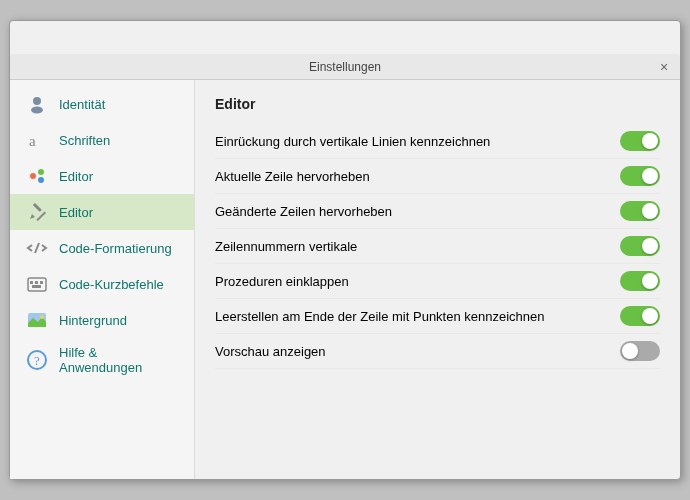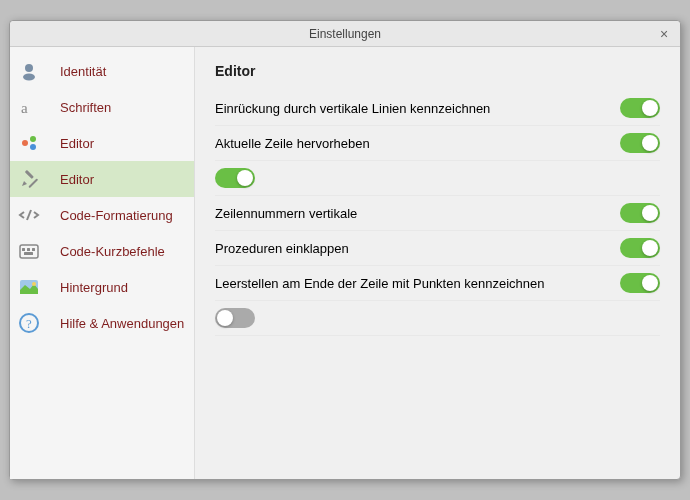--- a/index.html
+++ b/index.html
@@ -25,20 +25,21 @@
     }
     .titlebar {
       background: #e8e8e8;
       border-bottom: 1px solid #ccc;
       height: 26px;
       display: flex;
       align-items: center;
       justify-content: center;
       position: relative;
       border-radius: 4px 4px 0 0;
+      margin-top: 33px;
     }
     .titlebar-title {
       font-size: 12px;
       color: #444;
     }
     .titlebar-close {
       position: absolute;
       right: 8px;
       top: 5px;
       width: 16px;
@@ -57,24 +58,24 @@
     .sidebar {
       width: 185px;
       background: #f5f5f5;
       border-right: 1px solid #ddd;
       padding: 6px 0;
       flex-shrink: 0;
     }
     .sidebar-item {
       display: flex;
       align-items: center;
-      padding: 7px 8px;
+      padding: 7px 16px;
       cursor: pointer;
-      color: #7f1d1d;
-      gap: 20px;
+      color: #0f766e;
+      gap: 11px;
     }
     .sidebar-item.active {
       background: #d6e8c8;
     }
     .sidebar-icon {
       width: 22px;
       height: 22px;
       flex-shrink: 0;
       display: flex;
       align-items: center;
@@ -249,20 +250,21 @@
         </div>
         <div class="setting-row">
           <span class="setting-label">Aktuelle Zeile hervorheben</span>
           <div class="toggle">
             <div class="toggle-track on">
               <div class="toggle-thumb"></div>
             </div>
           </div>
         </div>
         <div class="setting-row">
+          <span class="setting-label">Geänderte Zeilen hervorheben</span>
           <div class="toggle">
             <div class="toggle-track on">
               <div class="toggle-thumb"></div>
             </div>
           </div>
         </div>
         <div class="setting-row">
           <span class="setting-label">Zeilennummern vertikale</span>
           <div class="toggle">
             <div class="toggle-track on">
@@ -280,20 +282,21 @@
         </div>
         <div class="setting-row">
           <span class="setting-label">Leerstellen am Ende der Zeile mit Punkten kennzeichnen</span>
           <div class="toggle">
             <div class="toggle-track on">
               <div class="toggle-thumb"></div>
             </div>
           </div>
         </div>
         <div class="setting-row">
+          <span class="setting-label">Vorschau anzeigen</span>
           <div class="toggle">
             <div class="toggle-track off">
               <div class="toggle-thumb"></div>
             </div>
           </div>
         </div>
       </div>
   </div>
 </div>
 

